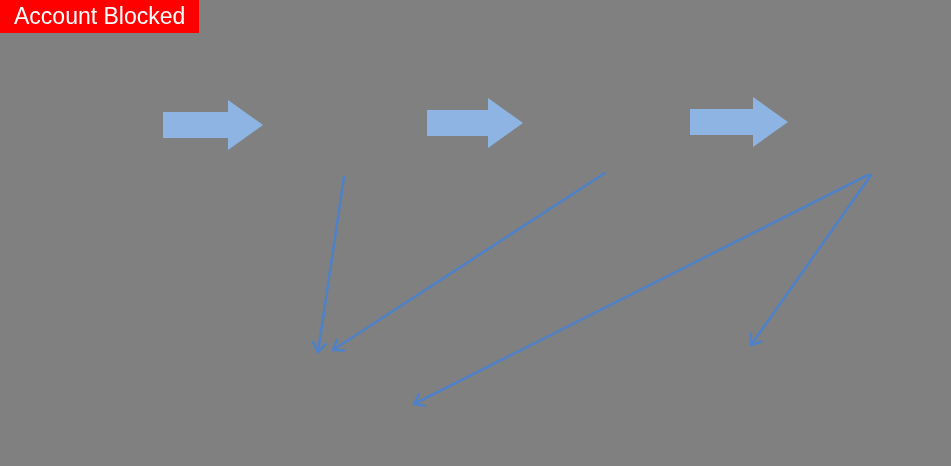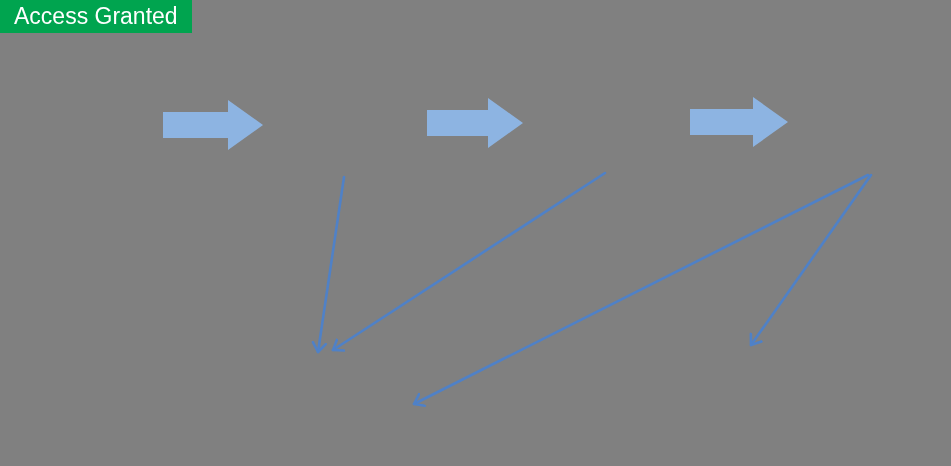--- a/index.html
+++ b/index.html
@@ -118,14 +118,17 @@
   <div class="tag tag-correct2" style="background-color: rgb(0, 164, 79);">
     <span>Correct Pin</span>
   </div>
   <div class="tag tag-incorrect3" style="background-color: rgb(255, 0, 0);">
     <span>Incorrect Pin</span>
   </div>
 
   <div class="node node-bottom node-access" style="background-color: rgb(0, 164, 79);">
     <span>Access Granted</span>
   </div>
+  <div class="node node-bottom node-blocked" style="background-color: rgb(255, 0, 0);">
+    <span>Account Blocked</span>
+  </div>
 
 </div>
 
 </body></html>

